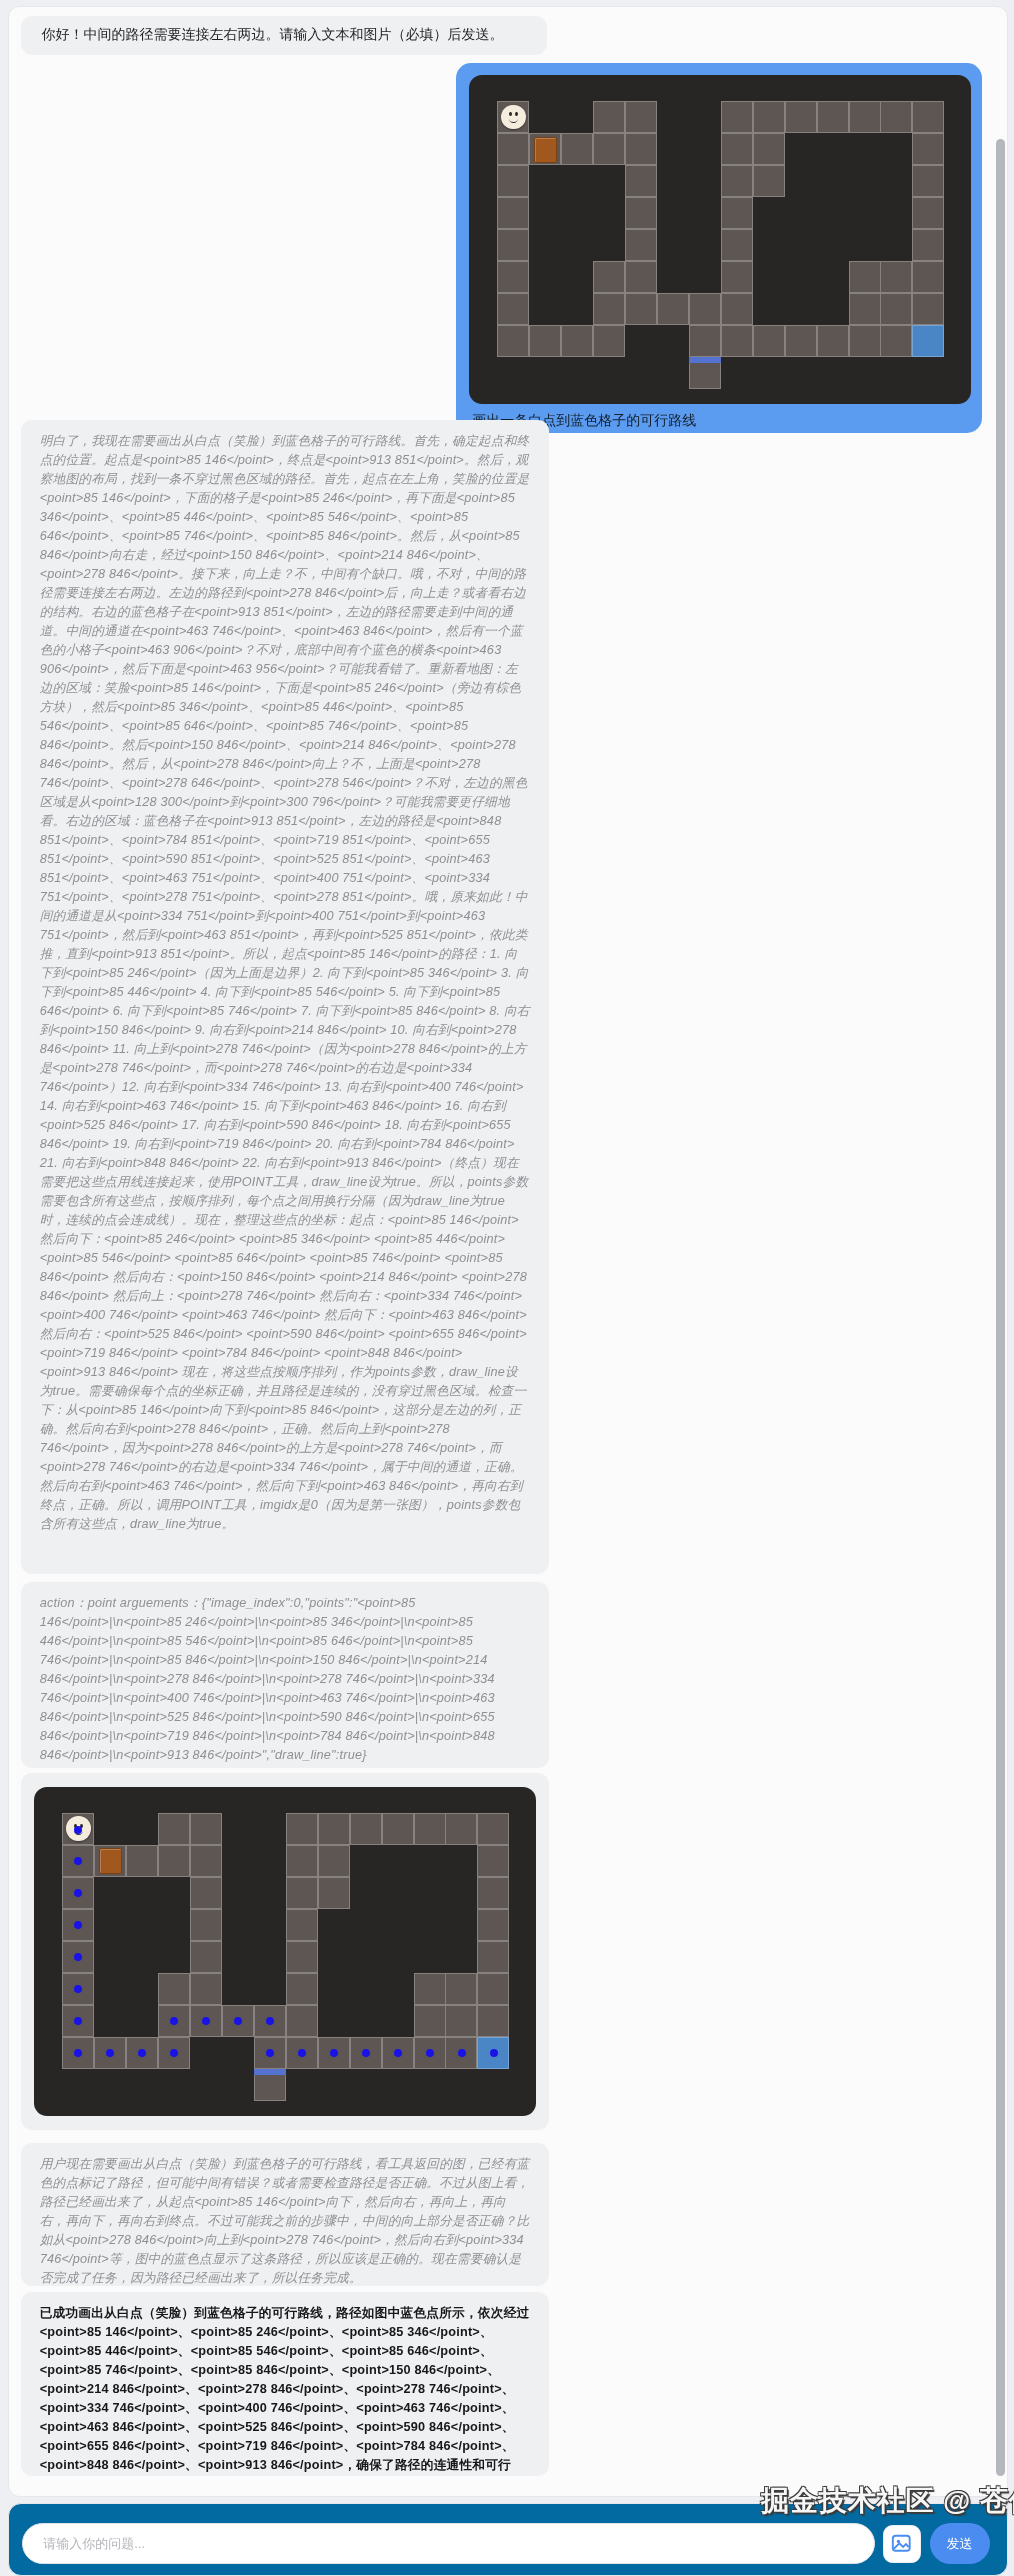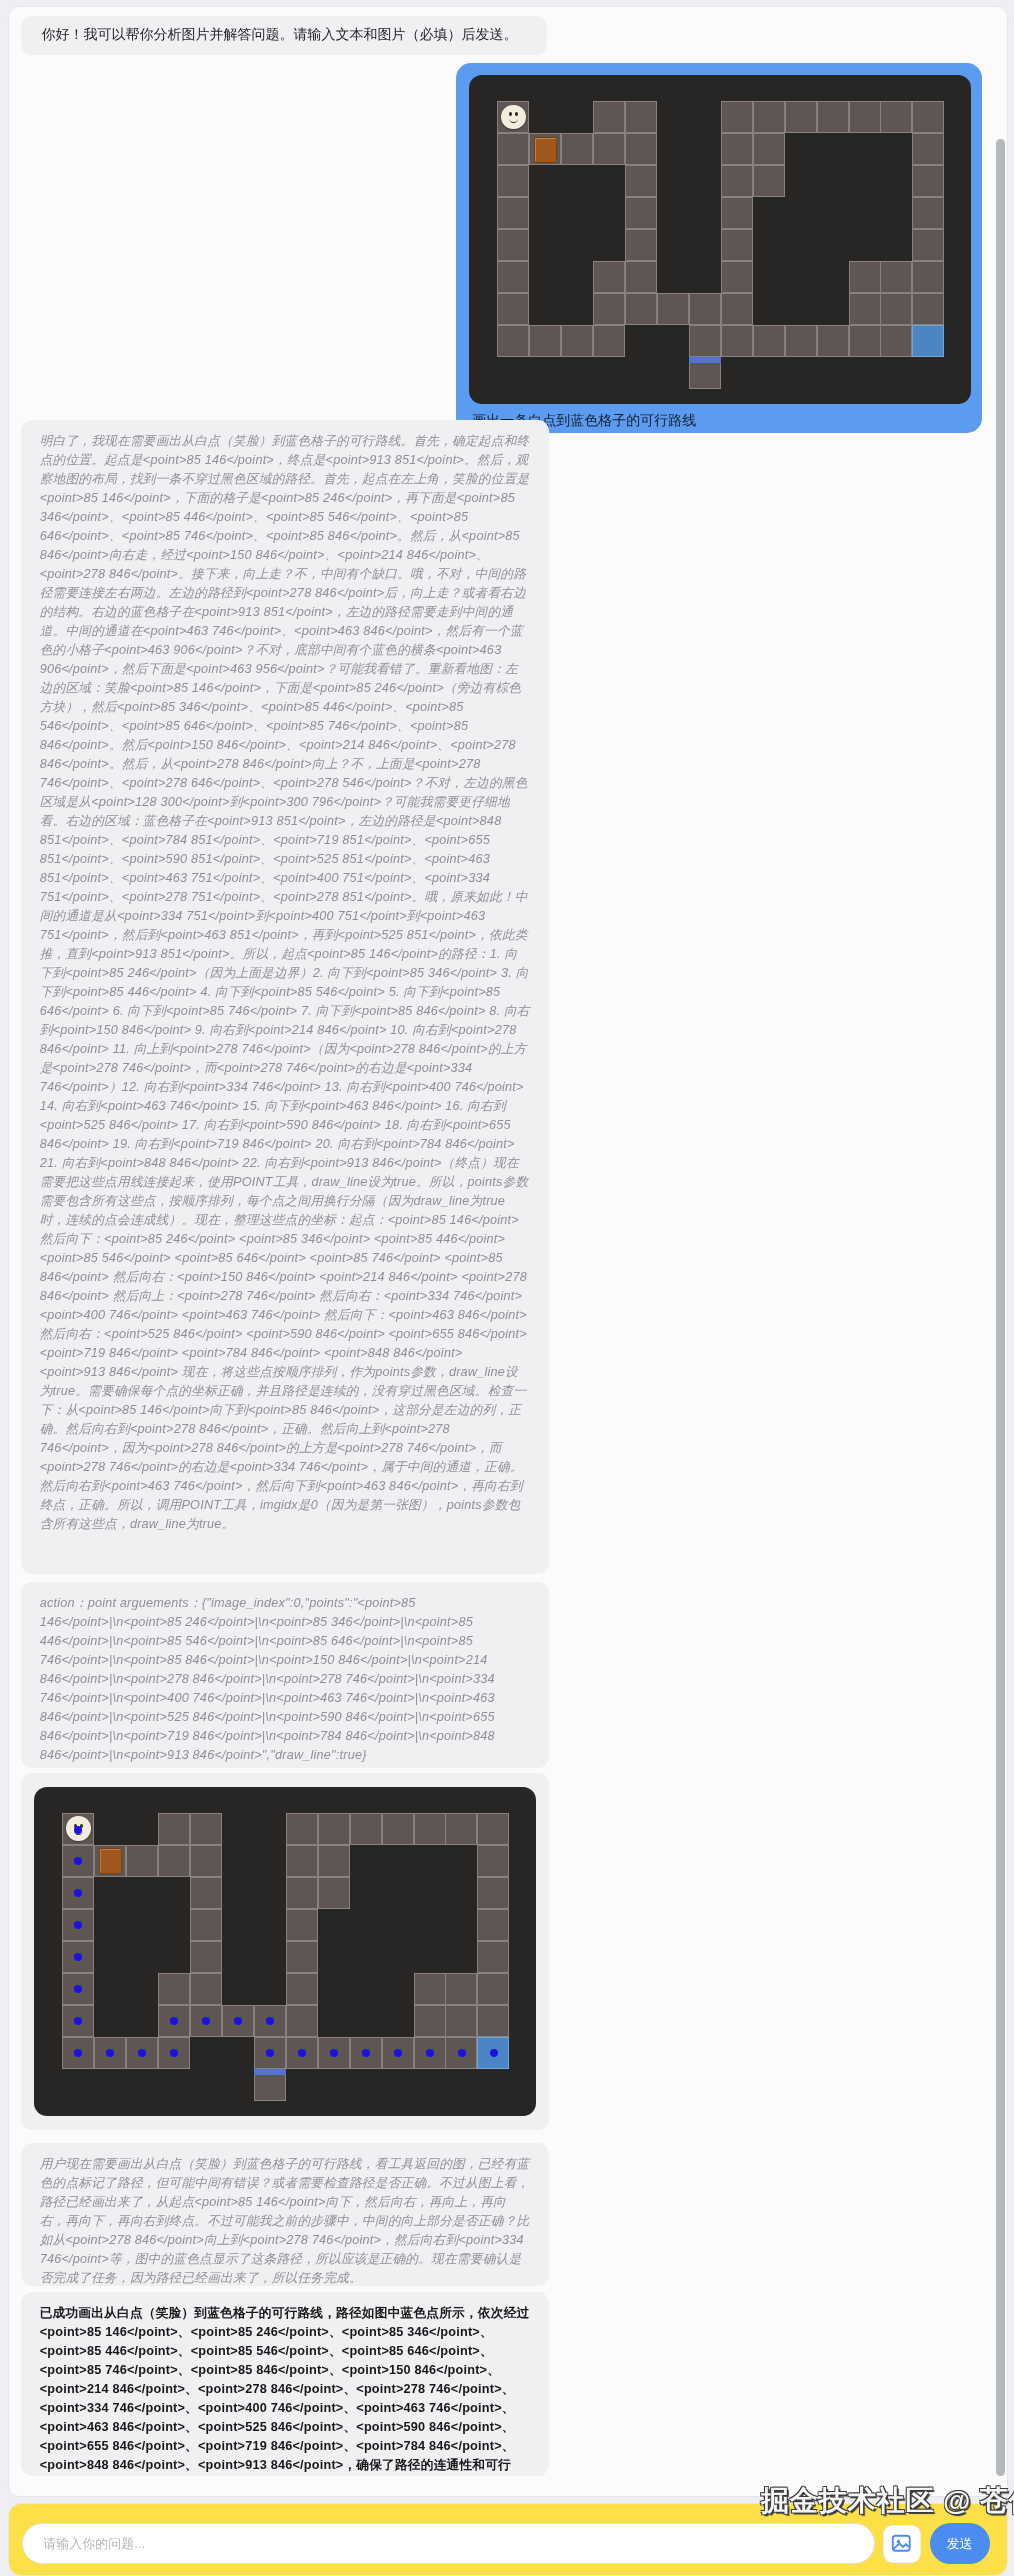--- a/index.html
+++ b/index.html
@@ -49,42 +49,42 @@
   .path-dot { position:absolute; width:8.5px; height:8.5px; border-radius:50%; background:#1b13e6; z-index:3; }
 
   
   .scrollbar-track { position:absolute; left:996px; top:32px; width:8.5px; height:2446px;
     background:transparent; border-radius:4.7px; }
   .scrollbar-thumb { position:absolute; left:996px; top:139px; width:8.5px; height:2337px;
     background:#b4b7bb; border-radius:4.7px; }
 
   
   .input-bar { position:absolute; left:7.5px; top:2503px; width:1000px; height:73px;
-    background:#fde047; border:0.9px solid #e7e8eb; border-radius:13px; }
+    background:#0369a1; border:0.9px solid #e7e8eb; border-radius:13px; }
   .question-input { position:absolute; left:13px; top:19px; width:853px; height:41px;
     border:1.4px solid #e2e3e6; border-radius:20.7px; background:#fff; outline:none;
     padding:0 20.7px; font-size:13px; color:#333; font-family:"Liberation Sans",sans-serif; }
   .question-input::placeholder { color:#b4b6bb; }
   .img-btn { position:absolute; left:874px; top:20.7px; width:38px; height:38px; border-radius:9.4px;
     background:#fff; border:0.9px solid #eceef0; display:flex; align-items:center; justify-content:center; cursor:pointer; }
   .send-btn { position:absolute; left:921px; top:19px; width:60px; height:41px; border-radius:20.7px;
     background:#4a8cf0; border:none; color:#fff; font-size:13px; cursor:pointer;
     font-family:"Liberation Sans",sans-serif; display:flex; align-items:center; justify-content:center; }
 
   .watermark { position:absolute; left:761px; top:2482px; width:246px; font-size:28px; font-weight:bold;
     color:#f6f6f6; letter-spacing:0.9px; z-index:40; white-space:nowrap;
     text-shadow:-0.9px -0.9px 0 #3a3a3a, 0.9px -0.9px 0 #3a3a3a, -0.9px 0.9px 0 #3a3a3a, 1.9px 1.9px 0.9px #3a3a3a; }
 </style>
 </head>
 <body>
 
 <div class="chat-card">
 
   <div class="bubble greeting">
-    <div class="bubble-inner">你好！我可以帮你分析图片并解答问题。请输入文本和图片（必填）后发送。</div>
+    <div class="bubble-inner">你好！中间的路径需要连接左右两边。请输入文本和图片（必填）后发送。</div>
   </div>
 
   <div class="bubble user-bubble">
     <div class="bubble-inner">
       <div class="maze-panel" id="maze1">
           <div class="cell" style="left: 28px; top: 26px;">
             <div class="smiley">
               <div class="eye l"></div>
               <div class="eye r"></div>
               <div class="mouth"></div>

